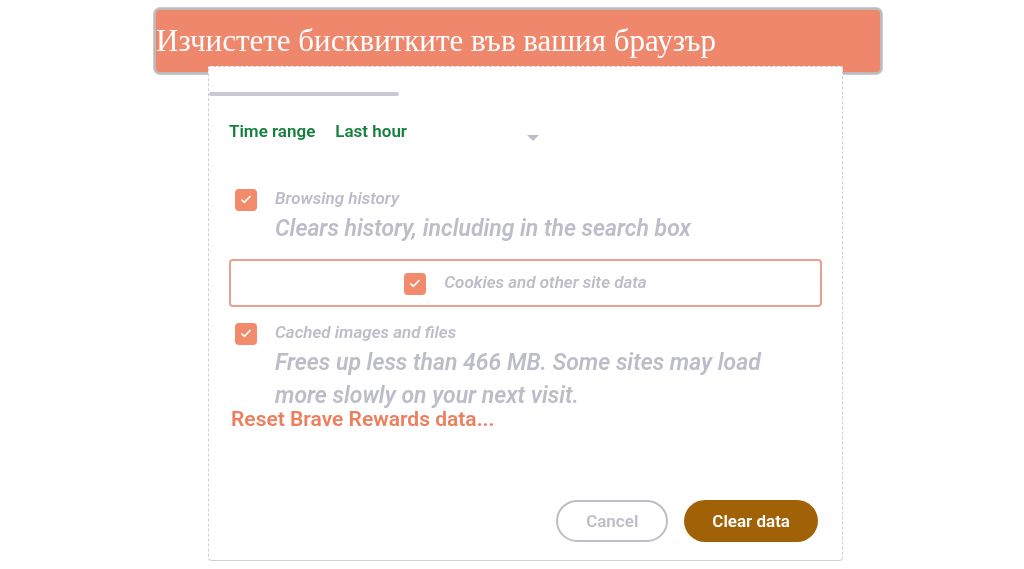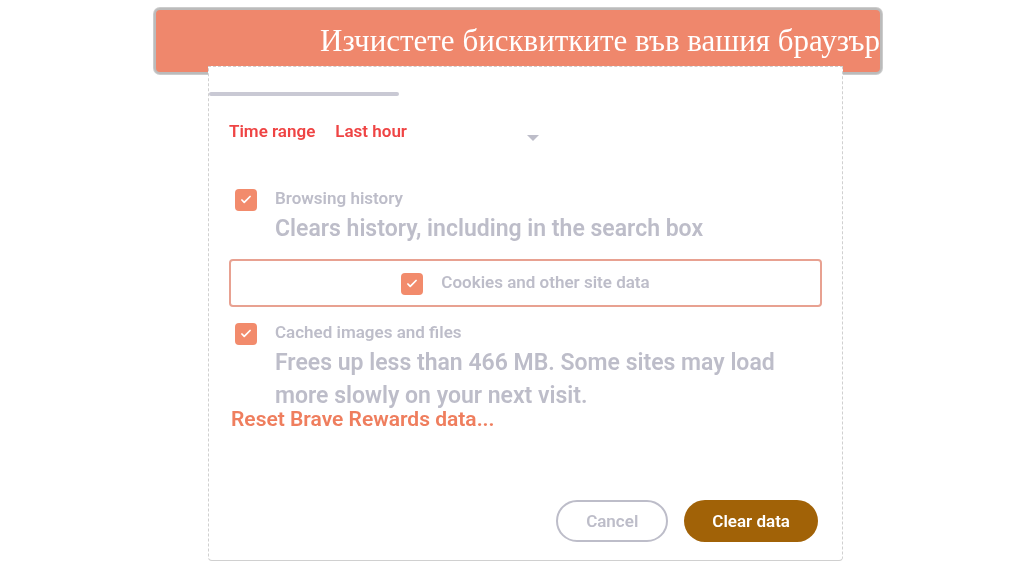--- a/index.html
+++ b/index.html
@@ -14,21 +14,21 @@
     position: absolute;
     top: 8px;
     left: 154px;
     width: 728px;
     height: 66px;
     background: #EF876C;
     border: 2px solid #bbb;
     border-radius: 6px;
     display: flex;
     align-items: center;
-    justify-content: flex-end;
+    justify-content: flex-start;
     box-shadow: 0 0 0 1px #ccc;
   }
   .banner-text {
     color: #fff;
     font-size: 31px;
     font-family: Georgia, 'Times New Roman', serif;
     font-weight: 400;
   }
   .dialog {
     position: absolute;
@@ -53,21 +53,21 @@
   }
   .time-row {
     position: absolute;
     top: 54px;
     left: 20px;
     display: flex;
     align-items: center;
     gap: 20px;
     font-size: 17px;
     font-weight: 600;
-    color: #ef4444;
+    color: #15803d;
   }
   .time-select {
     display: flex;
     align-items: flex-end;
     gap: 60px;
     cursor: pointer;
   }
   .caret {
     width: 0; height: 0;
     border-left: 6px solid transparent;
@@ -101,21 +101,21 @@
     min-width: 22px;
     background: #F28B6C;
     border-radius: 4px;
     display: flex;
     align-items: center;
     justify-content: center;
     margin-top: 2px;
     cursor: pointer;
   }
   .chk svg { width: 14px; height: 14px; }
-  .opt-texts { display: flex; flex-direction: column; gap: 4px; }
+  .opt-texts { display: flex; flex-direction: column; gap: 4px; font-style: italic; }
   .opt-title {
     font-size: 17px;
     font-weight: 600;
     color: #bdbdc9;
     line-height: 1.3;
   }
   .opt-desc {
     font-size: 23px;
     font-weight: 600;
     color: #bdbdc9;

